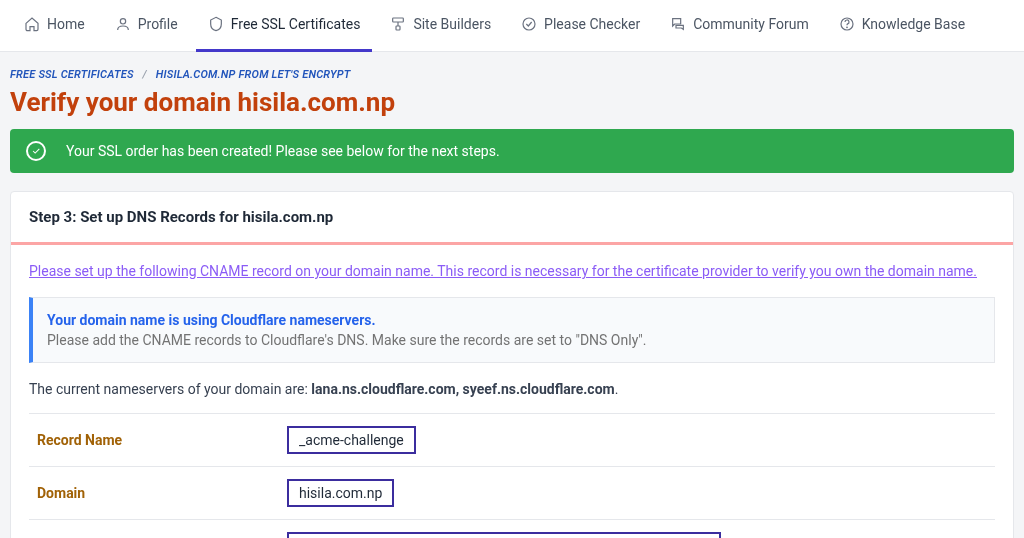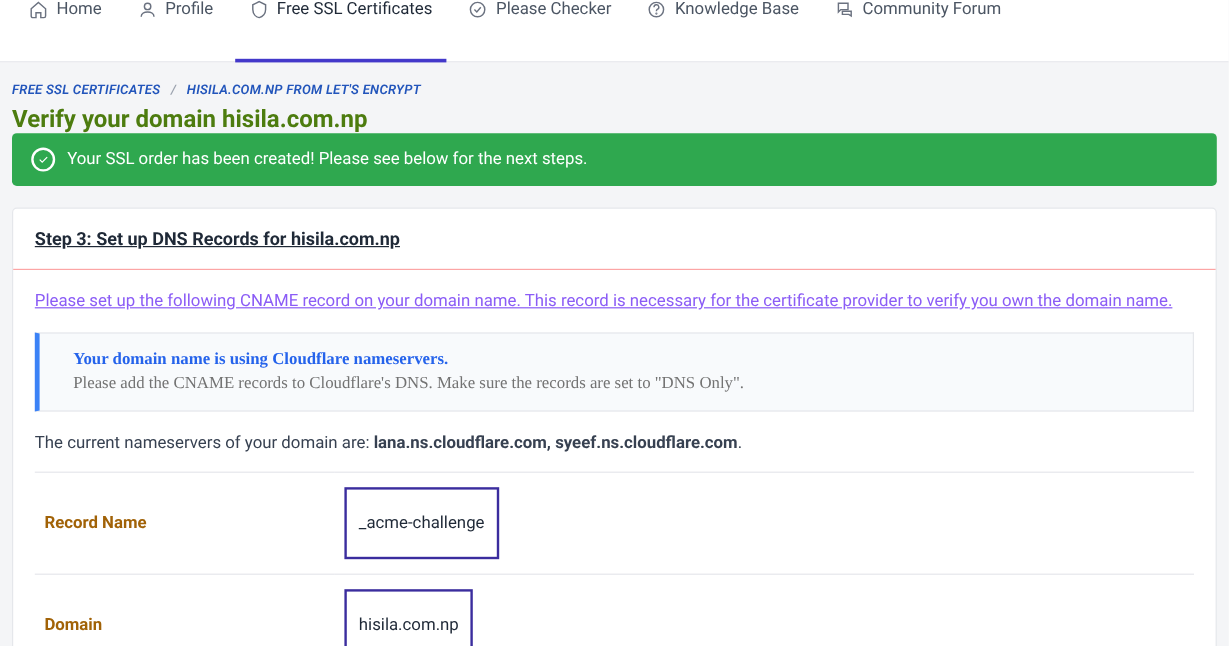--- a/index.html
+++ b/index.html
@@ -14,20 +14,21 @@
     background: #fff;
     border-bottom: 1px solid #e5e7eb;
     display: flex;
     align-items: center;
     padding: 0 12px;
     height: 52px;
     gap: 6px;
   }
   .nav-item {
     display: flex;
+    align-items: center;
     gap: 7px;
     padding: 0 12px;
     height: 52px;
     color: #4b5563;
     cursor: pointer;
     font-size: 14px;
     border-bottom: 3px solid transparent;
   }
   .nav-item.active {
     border-bottom: 3px solid #4338ca;
@@ -49,70 +50,69 @@
     font-size: 11px;
     text-transform: uppercase;
     color: #2255bb;
     font-weight: 600;
     letter-spacing: 0.2px;
     margin-bottom: 6px;
     font-style: italic;
   }
   .breadcrumb .sep { color: #9ca3af; margin: 0 6px; }
   .page-title {
-    font-size: 20px;
-    font-weight: 700;
-    color: #4d7c0f;
+    font-size: 26px;
+    font-weight: 700;
+    color: #c2410c;
+    margin-bottom: 12px;
   }
   .alert-success {
     background: #2fa84f;
     color: #fff;
     border-radius: 4px;
     padding: 12px 16px;
     display: flex;
     align-items: center;
-    gap: 10px;
+    gap: 20px;
     font-size: 14px;
     margin-bottom: 18px;
   }
   .alert-success .check-circle {
     width: 20px; height: 20px;
     border: 2px solid #fff;
     border-radius: 50%;
     display: flex; align-items: center; justify-content: center;
     flex-shrink: 0;
   }
   .alert-success .check-circle svg { width: 10px; height: 10px; stroke: #fff; fill:none; stroke-width:2.5;}
   .panel {
     background: #fff;
     border: 1px solid #e5e7eb;
     border-radius: 4px;
   }
   .panel-header {
     padding: 16px 18px;
-    border-bottom: 1px solid #fca5a5;
+    border-bottom: 3px solid #fca5a5;
     font-size: 15px;
     font-weight: 700;
     color: #1f2937;
-    text-decoration: underline;
   }
   .panel-body {
     padding: 18px;
     color: #374151;
   }
   .body-text { margin-bottom: 18px; color:#8b5cf6;text-decoration:underline; }
   .callout {
     border-left: 4px solid #3b82f6;
     background: #f8fafc;
     border-top: 1px solid #e5e7eb;
     border-right: 1px solid #e5e7eb;
     border-bottom: 1px solid #e5e7eb;
-    padding: 14px 28px;
+    padding: 14px 14px;
     margin-bottom: 18px;
-    font-family: Liberation Serif, serif;
   }
   .callout-title {
     color: #2563eb;
     font-weight: 700;
     margin-bottom: 4px;
     font-size: 14px;
   }
   .callout-body {
     color: #737373;
     font-size: 14px;
@@ -132,21 +132,21 @@
     color: #1f2937;
   }
   .records-table td.label-cell {
     font-weight: 700;
     width: 250px;
     color:#a16207;
   }
   .hl-box {
     display: inline-block;
     border: 2px solid #3b2d9e;
-    padding: 20px 10px;
+    padding: 4px 10px;
     font-size: 14px;
     color: #1f2937;
     background: #fff;
   }
 </style>
 </head>
 <body>
 
 <nav class="topnav">
   <div class="nav-item">
@@ -170,44 +170,54 @@
     <span class="nav-icon">
       <svg viewBox="0 0 24 24">
           <path d="M12 2l8 4v6c0 5-3.5 9-8 10-4.5-1-8-5-8-10V6l8-4z"></path>
         </svg>
     </span>
     <span>Free SSL Certificates</span>
   </div>
   <div class="nav-item">
     <span class="nav-icon">
       <svg viewBox="0 0 24 24">
+          <rect x="4" y="3" width="16" height="6" rx="1"></rect>
+          <path d="M12 9v6"></path>
+          <rect x="9" y="15" width="6" height="6" rx="1"></rect>
+        </svg>
+    </span>
+    <span>Site Builders</span>
+  </div>
+  <div class="nav-item">
+    <span class="nav-icon">
+      <svg viewBox="0 0 24 24">
           <circle cx="12" cy="12" r="9"></circle>
           <path d="M8 12l3 3 5-6"></path>
         </svg>
     </span>
     <span>Please Checker</span>
+  </div>
+  <div class="nav-item">
+    <span class="nav-icon">
+      <svg viewBox="0 0 24 24">
+          <path d="M4 4h12v8H7l-3 3V4z"></path>
+          <path d="M9 14h11v6l-3-2h-8z"></path>
+        </svg>
+    </span>
+    <span>Community Forum</span>
   </div>
   <div class="nav-item">
     <span class="nav-icon">
       <svg viewBox="0 0 24 24">
           <circle cx="12" cy="12" r="9"></circle>
           <path d="M9 9a3 3 0 1 1 4 2.8c-.8.5-1 1-1 2.2"></path>
           <circle cx="12" cy="17" r="0.5" fill="currentColor"></circle>
         </svg>
     </span>
     <span>Knowledge Base</span>
-  </div>
-  <div class="nav-item">
-    <span class="nav-icon">
-      <svg viewBox="0 0 24 24">
-          <path d="M4 4h12v8H7l-3 3V4z"></path>
-          <path d="M9 14h11v6l-3-2h-8z"></path>
-        </svg>
-    </span>
-    <span>Community Forum</span>
   </div>
 </nav>
 
 <div class="content">
 
   <div class="breadcrumb">
     <a style="color:#2255bb; text-decoration:none;">FREE SSL CERTIFICATES</a>
     <span class="sep">/</span>
     <span>HISILA.COM.NP FROM LET'S ENCRYPT</span>
   </div>

